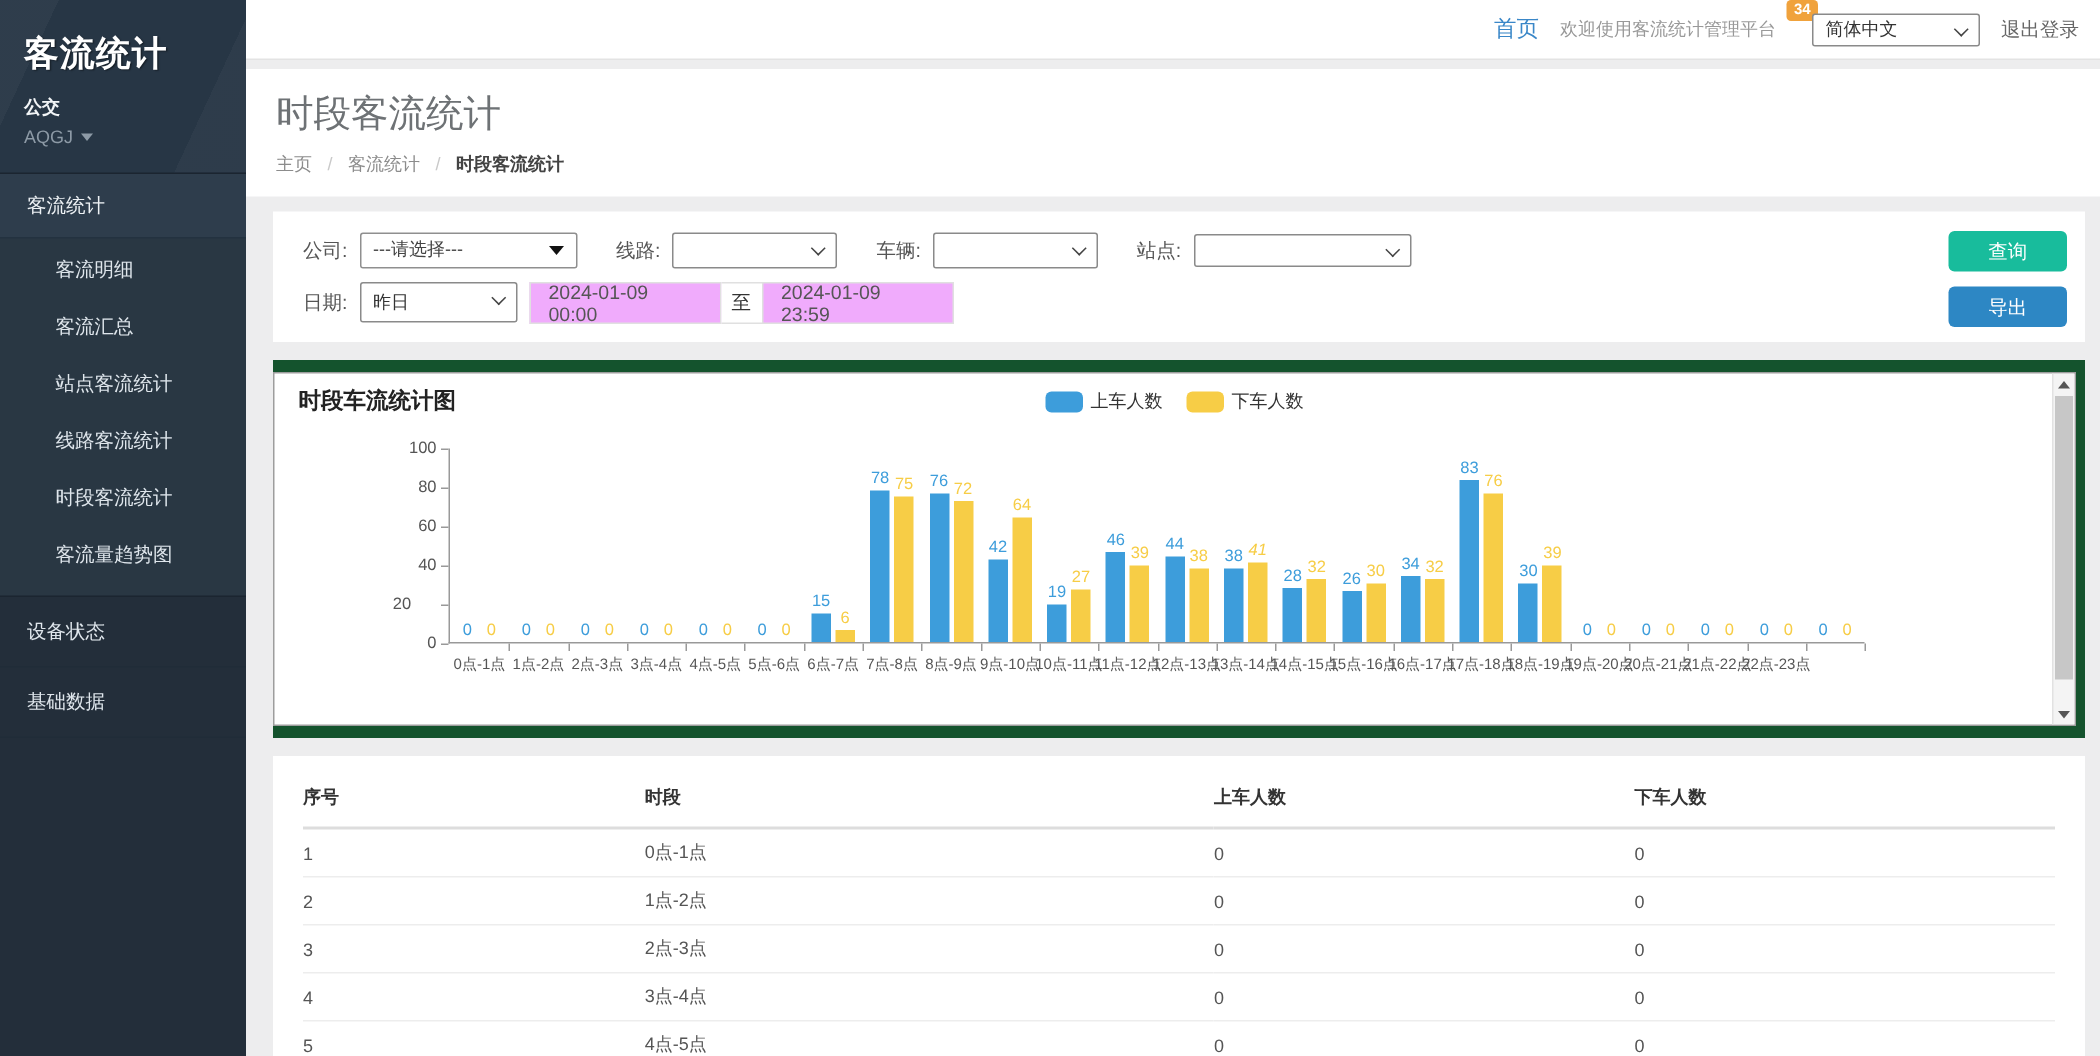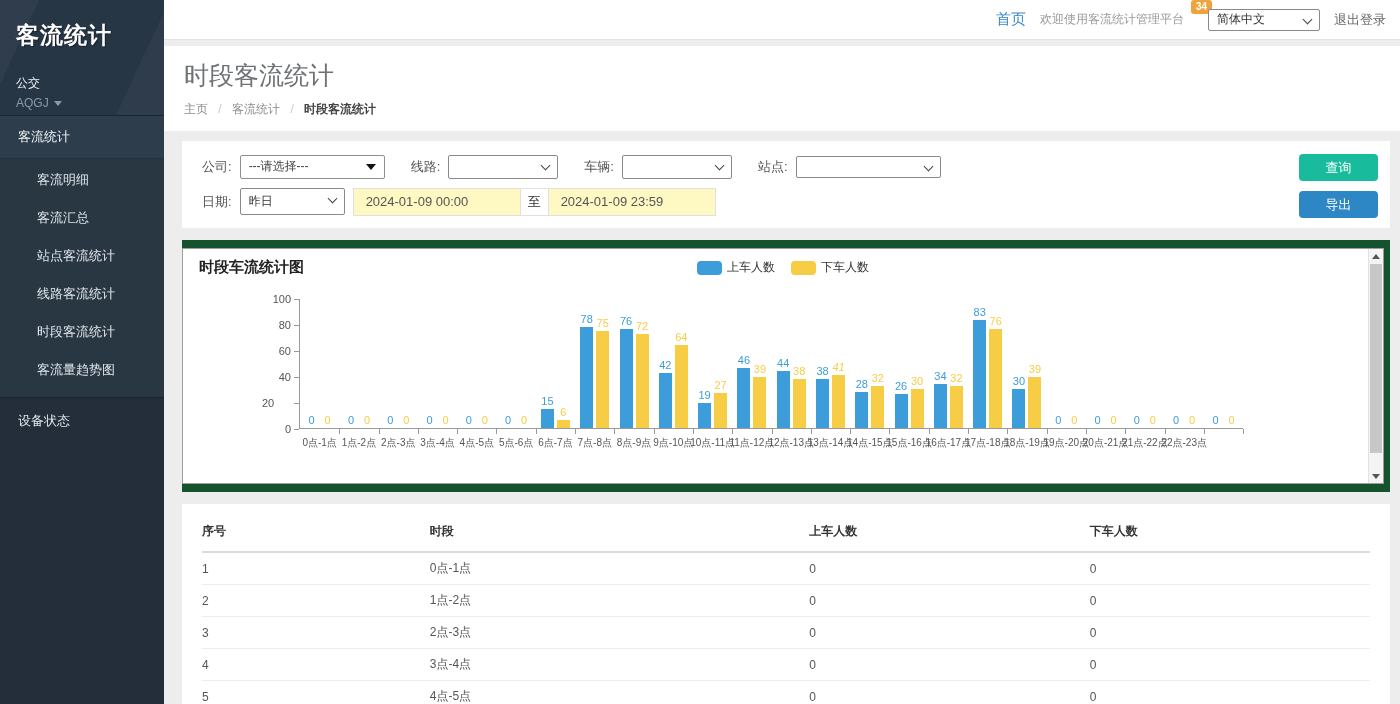--- a/index.html
+++ b/index.html
@@ -12,21 +12,21 @@
   
   .sidebar { width:164px; flex-shrink:0; background:#232e3a; color:#fff; }
   .logo-area {
     height:116px; padding:20px 16px 0; background:#273645;
     background-image:
       linear-gradient(115deg, rgba(255,255,255,0.035) 0 18%, transparent 18%),
       linear-gradient(295deg, rgba(255,255,255,0.03) 0 22%, transparent 22%);
     border-bottom:1px solid #1b2530;
   }
   .logo-title { font-size:23px; font-weight:bold; letter-spacing:1px; color:#fff; text-shadow:1px 1px 1px rgba(0,0,0,.4); }
-  .org-name { font-size:12px; font-weight:normal; margin-top:24px; color:#f2f5f7; }
+  .org-name { font-size:12px; font-weight:bold; margin-top:12px; color:#f2f5f7; }
   .org-code { font-size:12px; margin-top:4px; color:#8d9aa6; display:flex; align-items:center; gap:5px; cursor:pointer; }
   .caret-down { width:0; height:0; border-left:4px solid transparent; border-right:4px solid transparent; border-top:5px solid #8d9aa6; display:inline-block; }
   .menu-section-header { background:#2e3d4c; padding:12px 18px; font-size:13px; color:#eef2f5; border-bottom:1px solid #233240; cursor:pointer; }
   .submenu { background:#293743; padding:2px 0 8px; border-bottom:1px solid #1b2530; }
   .submenu-item { padding:10px 10px 10px 37px; font-size:13px; color:#dfe6ec; cursor:pointer; }
   .menu-item { padding:14px 18px; font-size:13px; color:#dfe6ec; border-bottom:1px solid #202c38; cursor:pointer; }
   
   .main { flex:1; display:flex; flex-direction:column; min-width:0; }
   .topbar {
     height:40px; background:#fff; border-bottom:1px solid #e3e3e3;
@@ -60,21 +60,21 @@
   .filter-row + .filter-row { margin-top:8px; }
   .f-label { font-size:13px; color:#555; margin-right:8px; white-space:nowrap; }
   .sp { margin-left:26px; }
   .company-select { position:relative; width:145px; height:24px; border:1px solid #8f8f8f; background:#fff; border-radius:2px;
     font-size:12px; color:#444; display:flex; align-items:center; padding:0 24px 0 8px; cursor:pointer; }
   .company-select::after { content:""; position:absolute; right:8px; top:8px; width:0; height:0;
     border-left:5px solid transparent; border-right:5px solid transparent; border-top:6px solid #111; }
   .plain-select { width:110px; height:24px; }
   .station-select { width:145px; }
   .date-preset { width:105px; height:27px; }
-  .date-input { background:#fef9c3; border:1px solid #e0e0e0; height:28px; width:168px; font-size:13px; color:#555;
+  .date-input { background:#f0abfc; border:1px solid #e0e0e0; height:28px; width:128px; font-size:13px; color:#555;
     display:flex; align-items:center; padding:0 12px; cursor:text; }
   .to-box { background:#fff; border-top:1px solid #e0e0e0; border-bottom:1px solid #e0e0e0; height:28px; width:27px;
     display:flex; align-items:center; justify-content:center; font-size:13px; color:#333; }
   .action-buttons { position:absolute; right:12px; top:13px; display:flex; flex-direction:column; gap:10px; }
   .btn { width:79px; height:27px; border:none; border-radius:4px; color:#fff; font-size:13px; cursor:pointer; }
   .btn-search { background:#18bc9c; }
   .btn-export { background:#2d87c4; }
   
   .chart-card { background:#14532d; margin:12px 10px 0 18px; padding:8px 6px 8px 0; flex-shrink:0; }
   .chart-box { position:relative; border:1px solid #9d9d9d; height:236px; background:#fff; overflow:hidden; }
@@ -120,20 +120,21 @@
   <div class="submenu">
       <div class="submenu-item">客流明细</div>
       <div class="submenu-item">客流汇总</div>
       <div class="submenu-item">站点客流统计</div>
       <div class="submenu-item">线路客流统计</div>
       <div class="submenu-item">时段客流统计</div>
       <div class="submenu-item">客流量趋势图</div>
     </div>
   <div id="other-menu">
       <div class="menu-item">设备状态</div>
+      <div class="menu-item">基础数据</div>
     </div>
 </div>
 
 <div class="main">
 
   <div class="topbar">
     <span class="home-link">首页</span>
     <span class="welcome">欢迎使用客流统计管理平台</span>
     <div class="lang-wrap">
       <span class="notif-badge">34</span>

